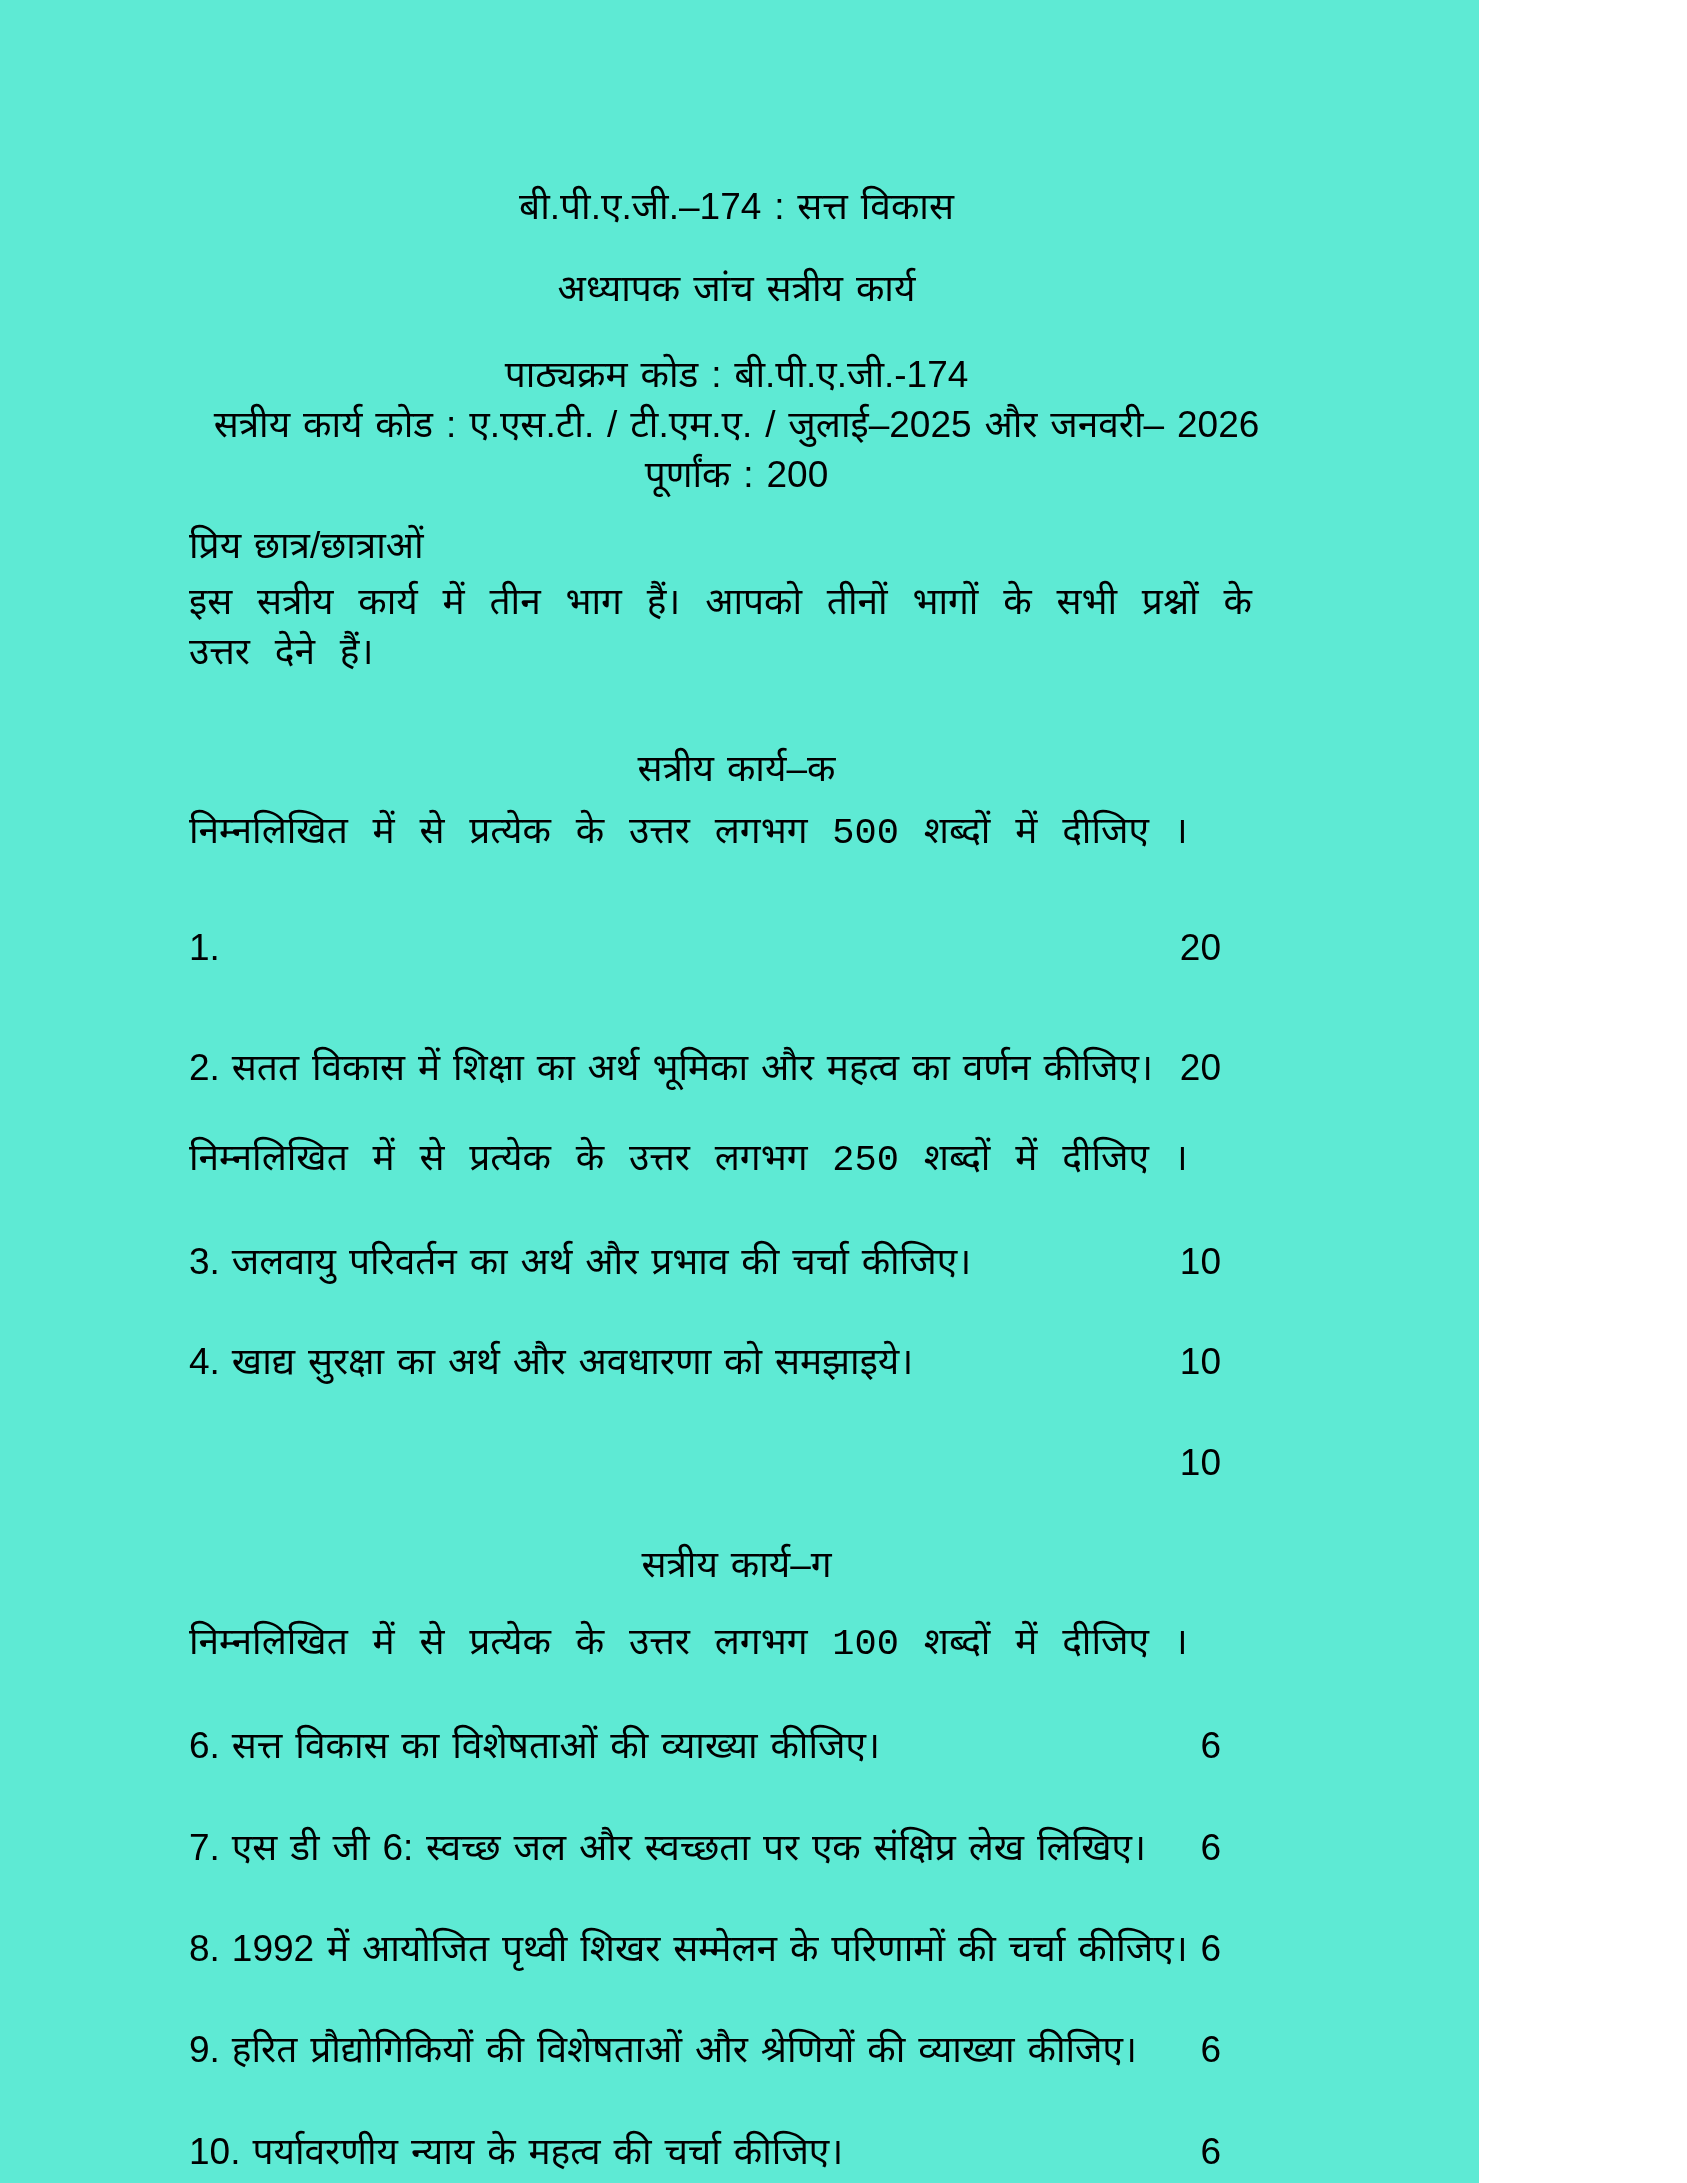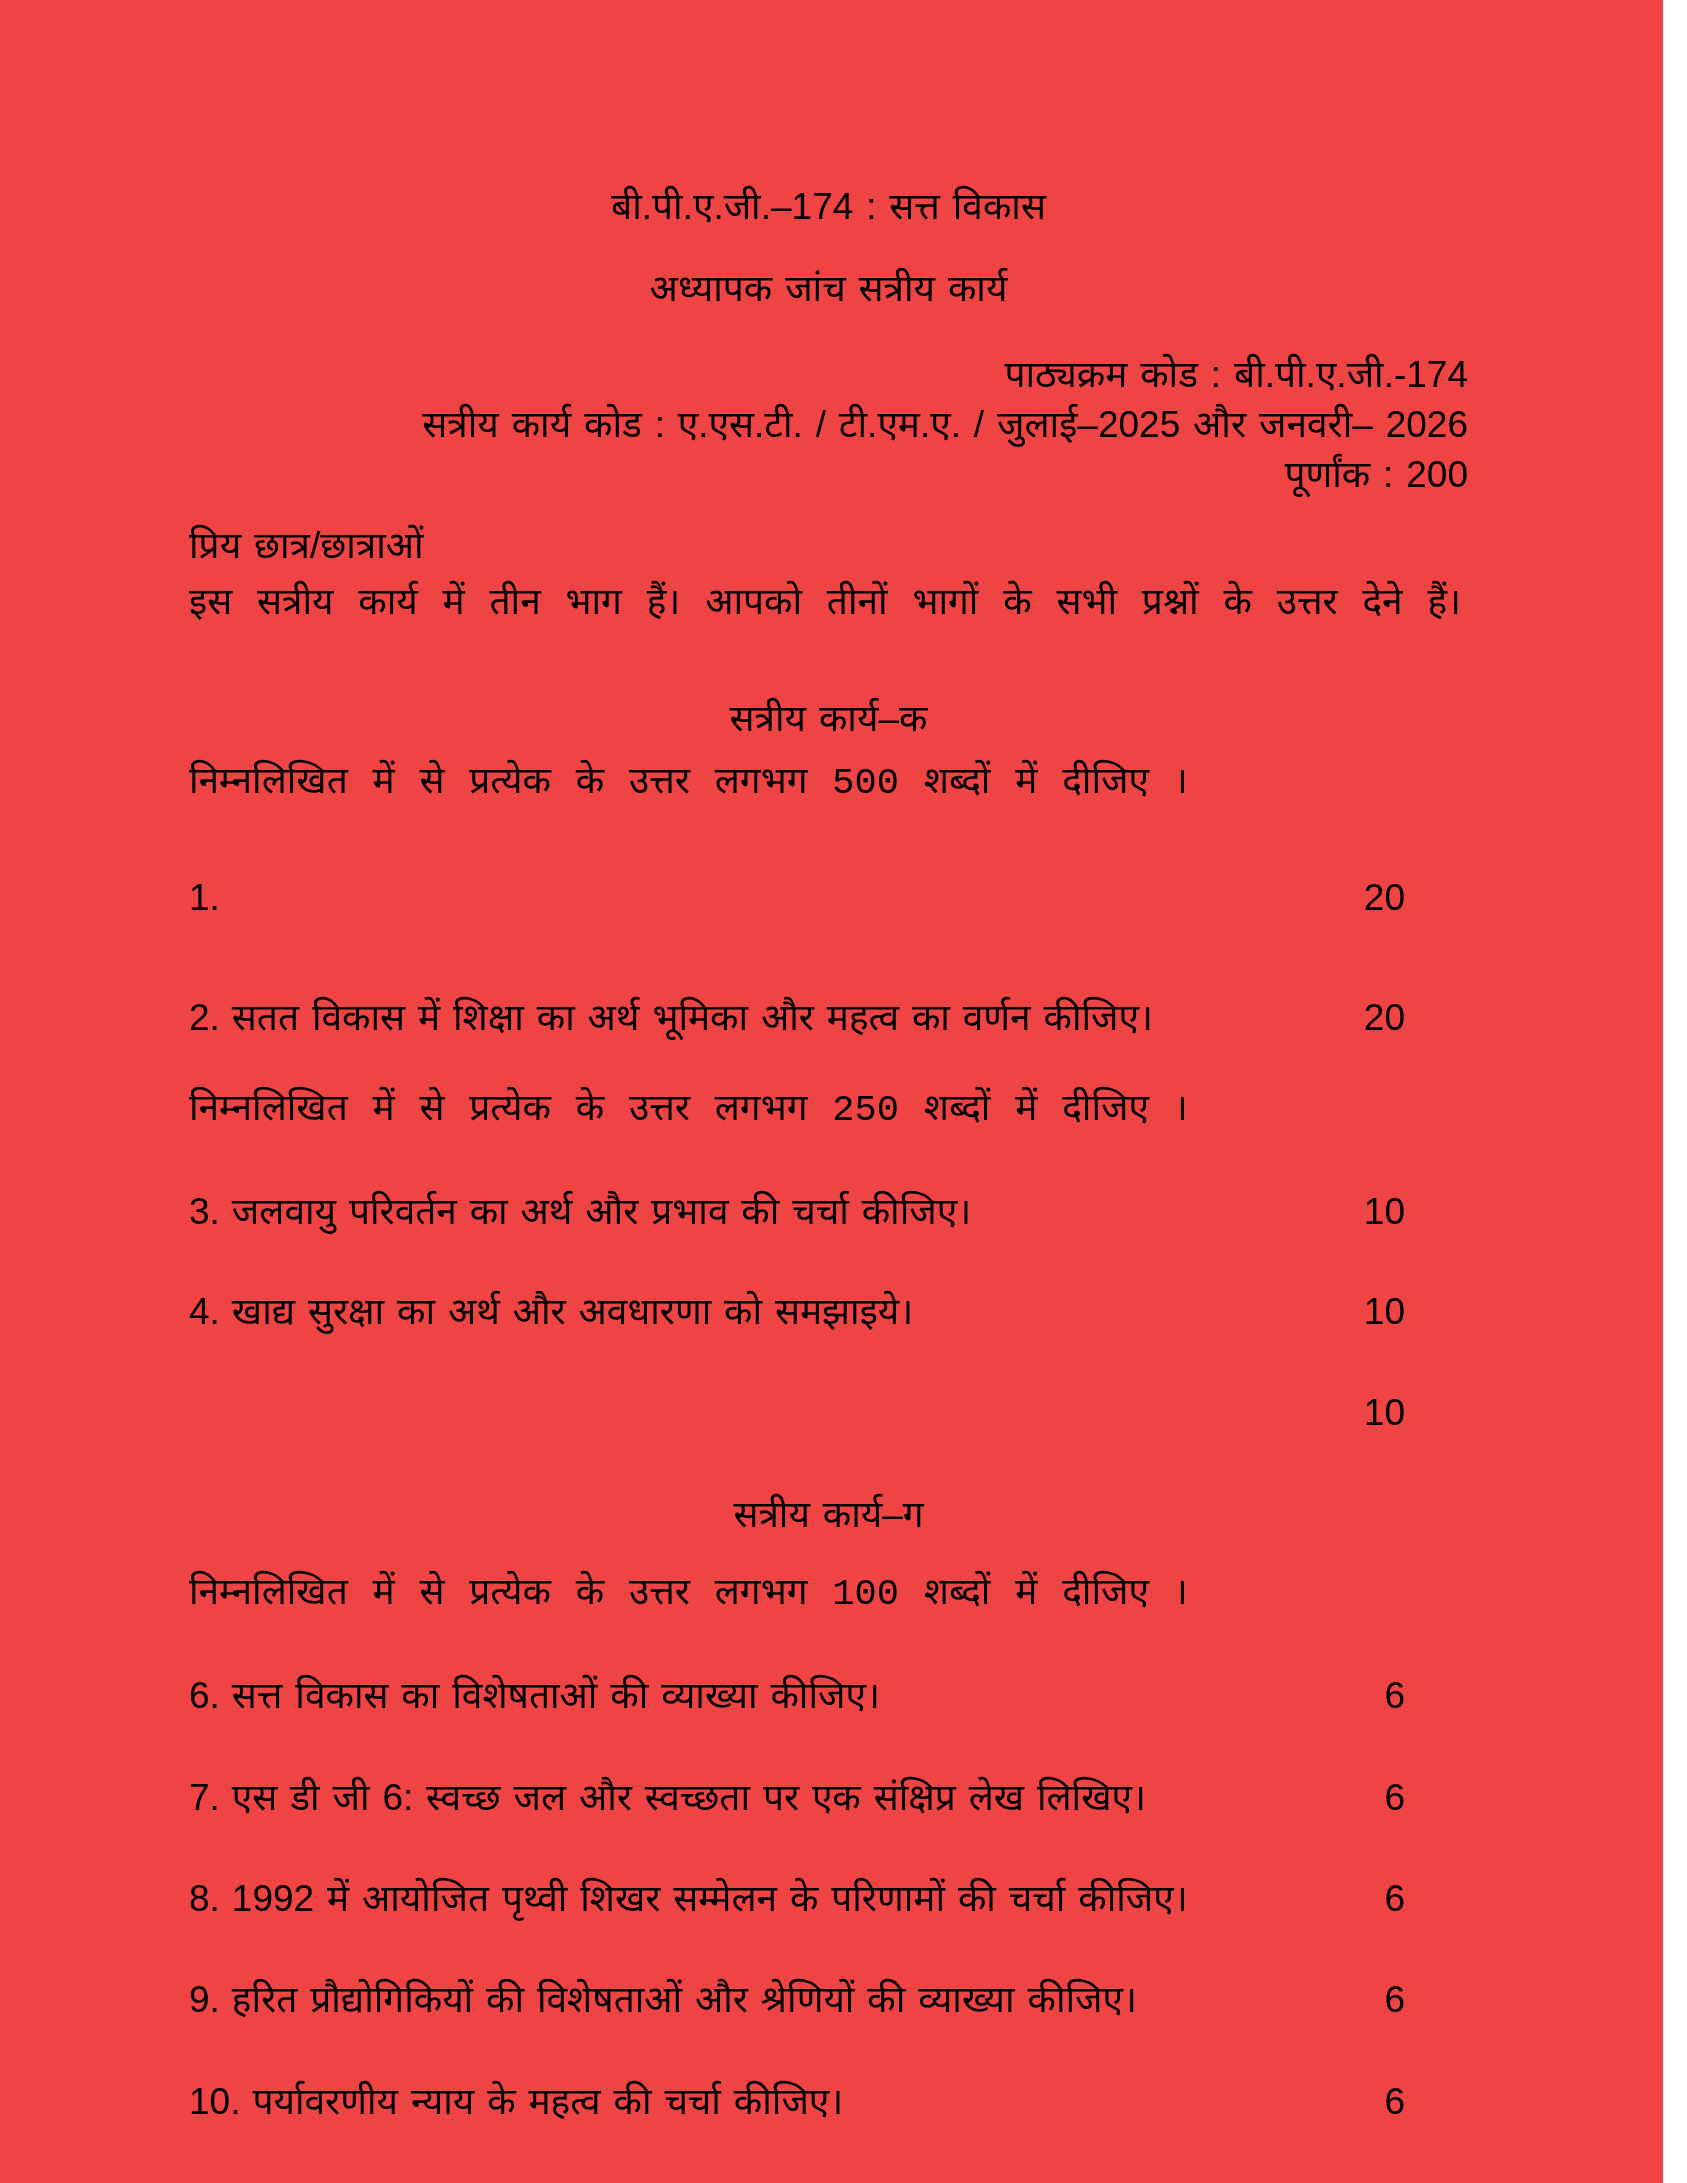--- a/index.html
+++ b/index.html
@@ -10,33 +10,33 @@
   body {
     width: 1687px;
     height: 2183px;
     position: relative;
     overflow: hidden;
     font-family: "Liberation Sans", "DejaVu Sans", sans-serif;
     color: #000000;
   }
   .page {
     box-sizing: border-box;
-    width: 1663px;
+    width: 1479px;
     height: 2183px;
     padding: 182px 195px 0 189px;
-    background: #ef4444;
+    background: #5eead4;
     font-size: 37px;
     line-height: 50px;
     word-spacing: 2.6px;
   }
   .center { text-align: center; }
   .title       { margin-top: 0; }
   .subtitle    { margin-top: 32px; }
   .meta-block  { margin-top: 36px; text-align: right; }
-  .meta-line   { margin: 0; }
+  .meta-line   { margin: 0; text-align: center; }
   .salutation  { margin-top: 20.5px; }
   .intro       { margin-top: 8px; font-family: Liberation Mono, monospace; }
   .section-heading     { margin-top: 65px; }
   .section-heading.b   { margin-top: 58px; }
   .section-heading.c   { margin-top: 52px; }
   .section-instruction { margin-top: 14px; font-family: Liberation Mono, monospace; }
   .section-instruction.b { margin-top: 42px; }
   .section-instruction.c { margin-top: 29px; }
   .q-row {
     display: flex;

